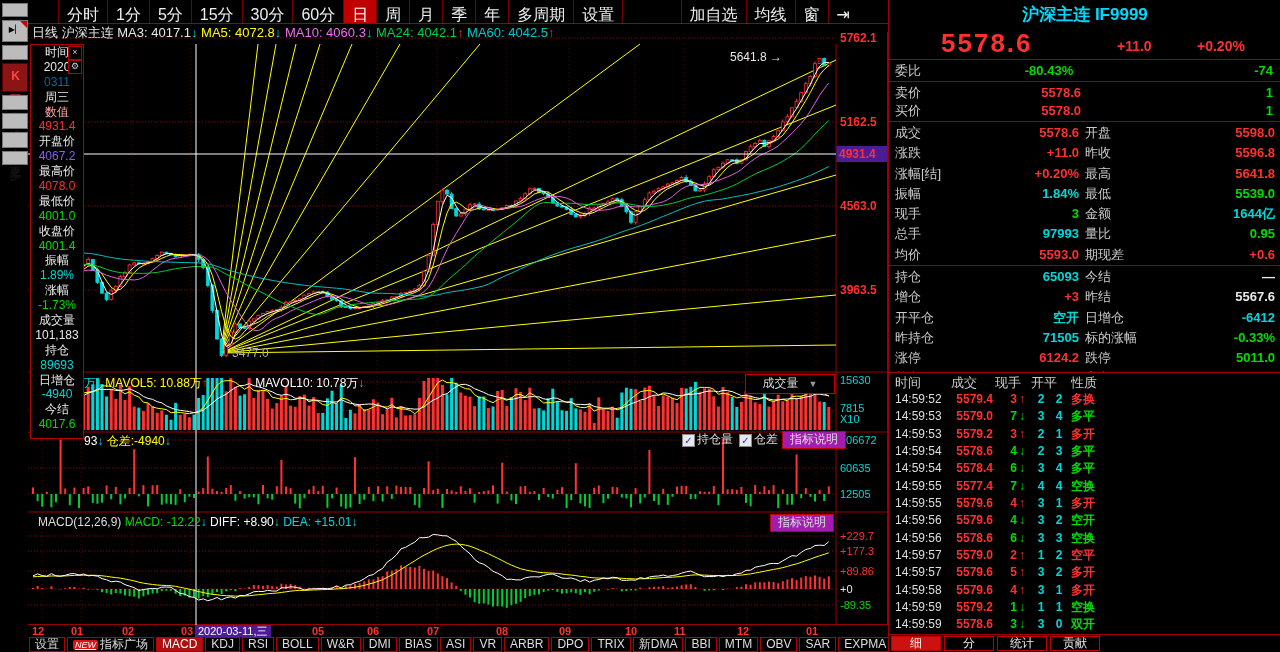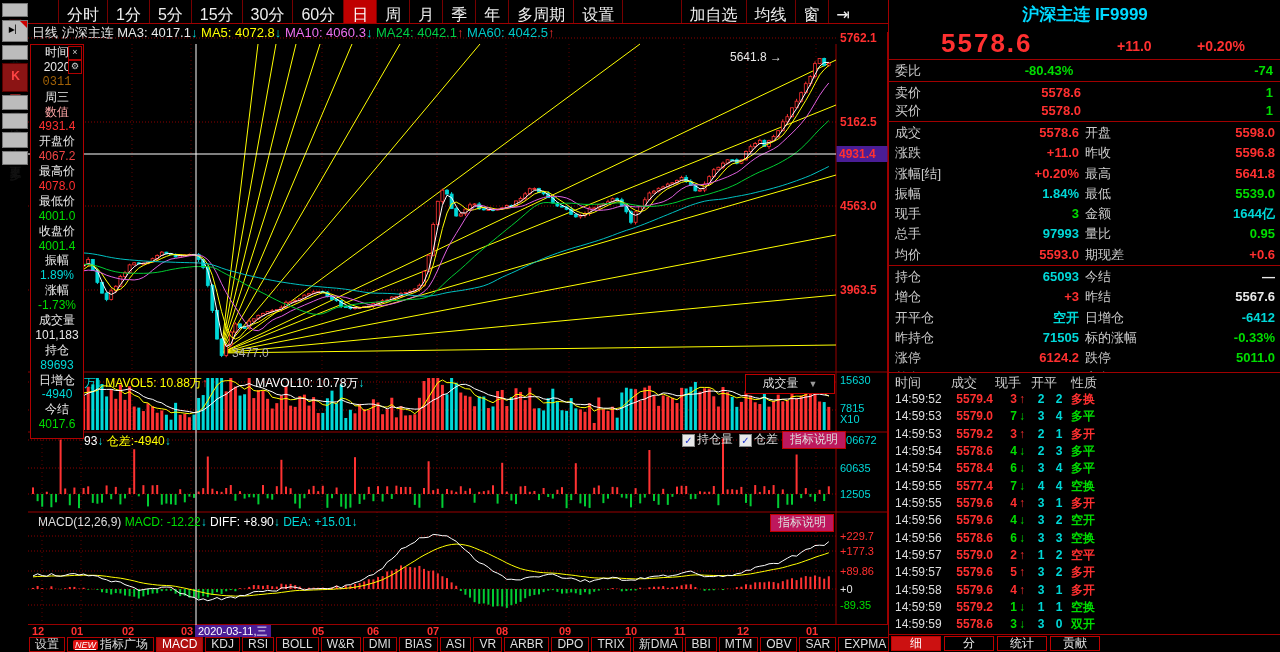--- a/index.html
+++ b/index.html
@@ -24,21 +24,21 @@
   .tt-right .tt-item{border-left:1px solid #700;border-right:none;}
   .chart-header{position:absolute;left:4px;top:24px;width:852px;height:18px;font-size:13px;white-space:nowrap;overflow:hidden;}
   #chart-svg{position:absolute;left:0;top:32px;}
   
   .tooltip{position:absolute;left:2px;top:44px;width:52px;height:393px;background:#000;border:1px solid #b00000;z-index:6;}
   .tip-row{height:14.9px;line-height:14.9px;text-align:center;font-size:12px;white-space:nowrap;}
   .tip-icons{position:absolute;top:1px;right:1px;z-index:7;}
   .tip-ico{display:block;width:12px;height:12px;line-height:11px;text-align:center;font-size:9px;color:#ccc;border:1px solid #b00000;background:#000;cursor:pointer;}
   
   .pane-label{position:absolute;z-index:4;font-size:12px;white-space:nowrap;}
-  .pane-btn{position:absolute;z-index:5;border:1px solid #c00000;color:#ddd;font-size:12px;line-height:14px;text-align:center;background:#be185d;cursor:pointer;}
+  .pane-btn{position:absolute;z-index:5;border:1px solid #c00000;color:#ddd;font-size:12px;line-height:14px;text-align:center;background:#a21caf;cursor:pointer;}
   .vol-dropdown{position:absolute;z-index:5;border:1px solid #c00000;background:#000;color:#ddd;font-size:12px;line-height:16px;text-align:center;cursor:pointer;}
   .vol-dropdown .arr{color:#999;font-size:9px;margin-left:10px;}
   .cb-row{position:absolute;z-index:5;font-size:12px;color:#ddd;white-space:nowrap;}
   .cb{display:inline-block;width:11px;height:11px;background:#e8e8e8;color:#2233cc;font-size:10px;line-height:11px;text-align:center;border:1px solid #888;margin:0 2px 0 6px;vertical-align:-1px;}
   
   .month-axis{position:absolute;left:0;top:625px;width:860px;height:12px;}
   .m-label{position:absolute;top:0;color:#ff3030;font-weight:bold;font-size:11px;line-height:12px;}
   .m-label.hl{background:#4a1d96;color:#fff;font-weight:normal;padding:0 3px;}
   
   .bottom-toolbar{position:absolute;left:0;top:637px;width:860px;height:15px;display:flex;align-items:stretch;}
@@ -1089,26 +1089,26 @@
       </svg>
 
     <div class="tooltip">
       <div class="tip-icons">
         <span class="tip-ico">×</span>
         <span class="tip-ico">⚙</span>
       </div>
       <div id="tip-rows">
           <div class="tip-row" style="color: rgb(232, 232, 232);">时间</div>
           <div class="tip-row" style="color: rgb(232, 232, 232);">2020</div>
-          <div class="tip-row" style="color: #a16207; font-family: Liberation Mono, monospace;">0311</div>
+          <div class="tip-row" style="color: #0369a1;">0311</div>
           <div class="tip-row" style="color: rgb(232, 232, 232);">周三</div>
           <div class="tip-row" style="color: #fca5a5;">数值</div>
           <div class="tip-row" style="color: rgb(255, 48, 48);">4931.4</div>
           <div class="tip-row" style="color: rgb(232, 232, 232);">开盘价</div>
-          <div class="tip-row" style="color: #ef4444;">4067.2</div>
+          <div class="tip-row" style="color: #8b5cf6;">4067.2</div>
           <div class="tip-row" style="color: rgb(232, 232, 232);">最高价</div>
           <div class="tip-row" style="color: rgb(255, 48, 48);">4078.0</div>
           <div class="tip-row" style="color: rgb(232, 232, 232);">最低价</div>
           <div class="tip-row" style="color: rgb(0, 221, 0);">4001.0</div>
           <div class="tip-row" style="color: rgb(232, 232, 232);">收盘价</div>
           <div class="tip-row" style="color: rgb(0, 221, 0);">4001.4</div>
           <div class="tip-row" style="color: rgb(232, 232, 232);">振幅</div>
           <div class="tip-row" style="color: rgb(0, 216, 216);">1.89%</div>
           <div class="tip-row" style="color: rgb(232, 232, 232);">涨幅</div>
           <div class="tip-row" style="color: rgb(0, 221, 0);">-1.73%</div>

